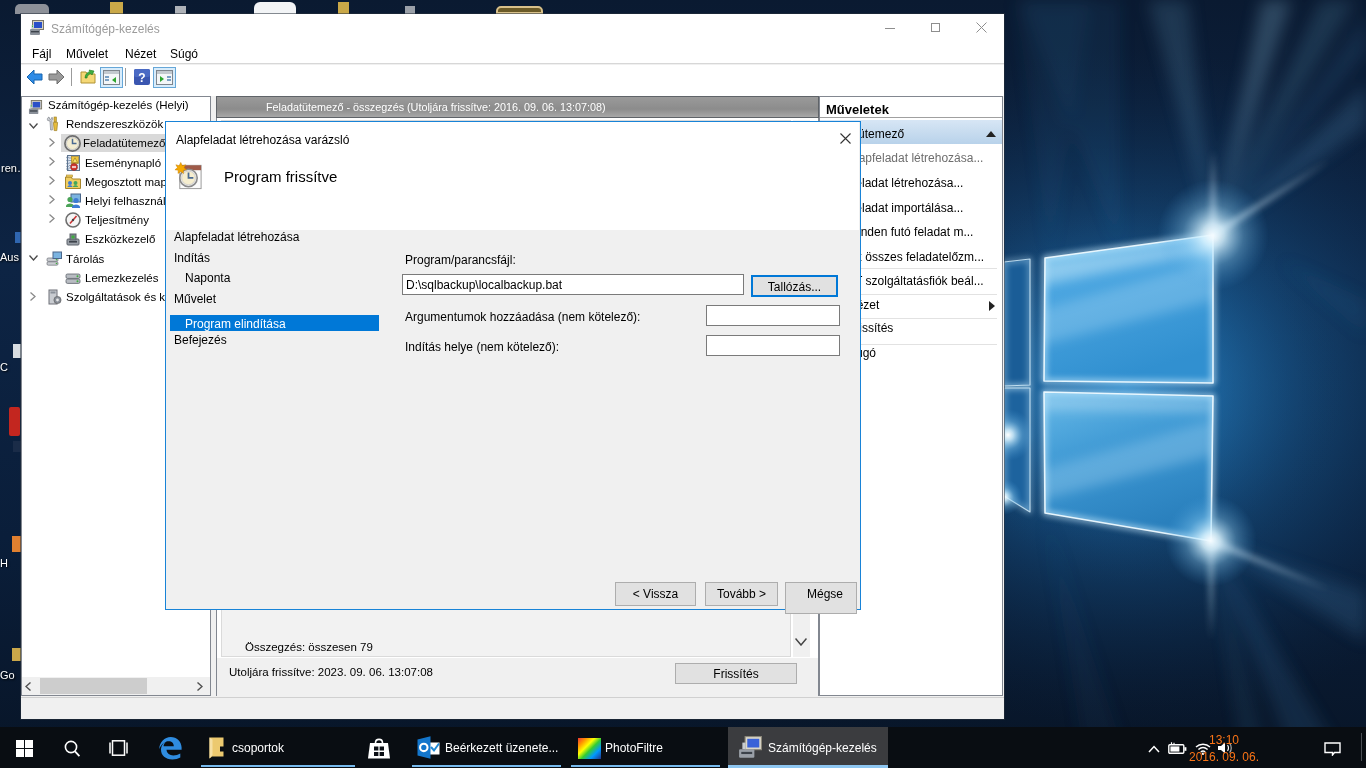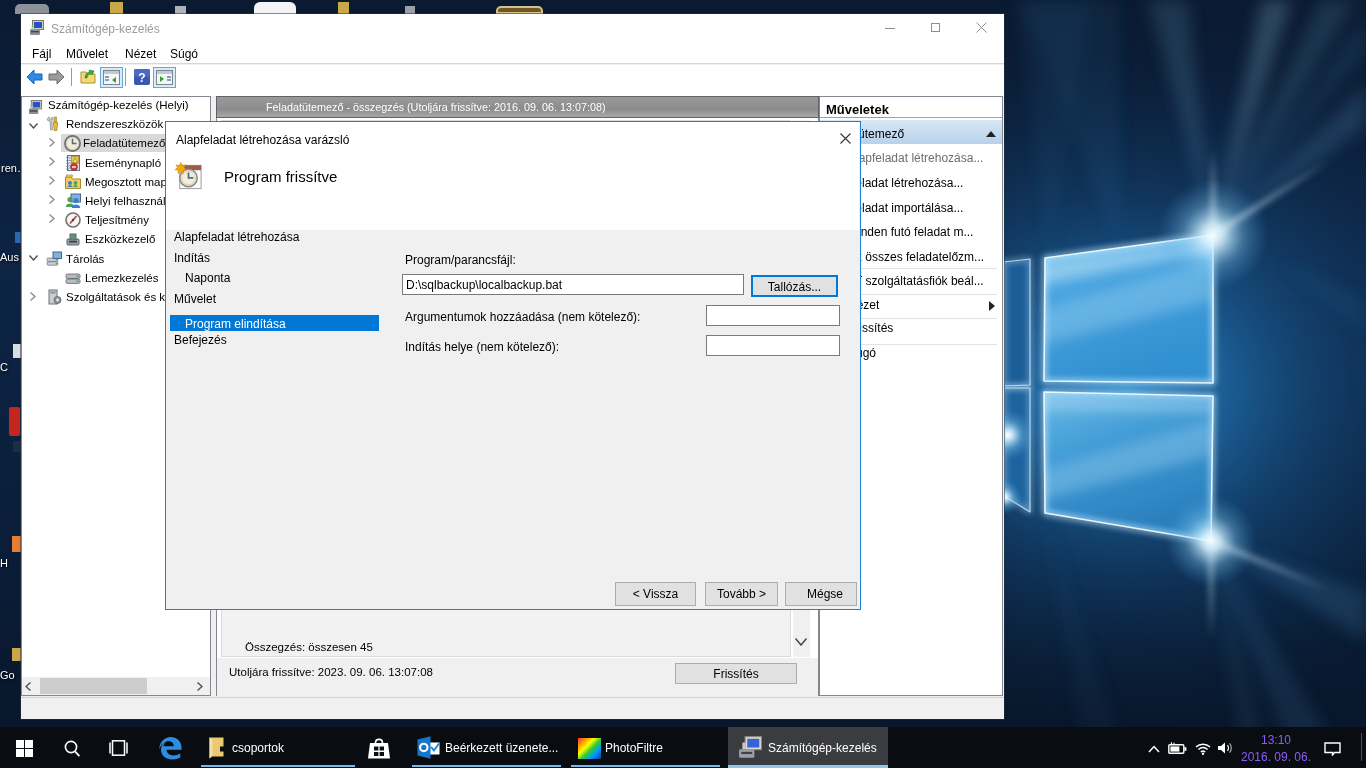--- a/index.html
+++ b/index.html
@@ -346,21 +346,21 @@
     <svg class="abs" style="left:4px;top:668px;" width="6" height="9" viewBox="0 0 6 9">
         <path d="M5.5,0.5 L1,4.5 L5.5,8.5" fill="none" stroke="#505050" stroke-width="1.4"></path>
       </svg>
     <div class="abs" style="left:19px;top:664px;width:107px;height:16px;background:#cdcdcd;"></div>
     <svg class="abs" style="left:176px;top:668px;" width="6" height="9" viewBox="0 0 6 9">
         <path d="M0.5,0.5 L5,4.5 L0.5,8.5" fill="none" stroke="#505050" stroke-width="1.4"></path>
       </svg>
   </div>
 
   <div class="abs" style="left:200px;top:106px;width:570px;height:537px;background:#f2f2f2;border:1px solid #dadada;"></div>
-  <div class="abs t12" style="left:224px;top:627.5px;color:#000;font-size:11.5px;">Összegzés: összesen 45</div>
+  <div class="abs t12" style="left:224px;top:627.5px;color:#000;font-size:11.5px;">Összegzés: összesen 79</div>
 
   <div class="abs" style="left:772px;top:106px;width:17px;height:537px;background:#f0f0f0;"></div>
   <svg class="abs" style="left:774px;top:624px;" width="12" height="8" viewBox="0 0 12 8">
       <path d="M0.5,0.5 L6,7 L11.5,0.5" fill="none" stroke="#444" stroke-width="1.5"></path>
     </svg>
 
   <div class="abs" style="left:196px;top:644px;width:601px;height:38px;background:#f0f0f0;"></div>
   <div class="abs t12" style="left:208px;top:652.5px;color:#000;font-size:11.5px;">Utoljára frissítve: 2023. 09. 06. 13:07:08</div>
   <div class="abs" style="left:654px;top:649px;width:122px;height:21px;background:#e1e1e1;border:1px solid #adadad;text-align:center;"><span class="t12" style="line-height:19px;">Frissítés</span></div>
 
@@ -425,21 +425,21 @@
   <div class="abs" style="left:236px;top:152px;width:342px;height:21px;background:#fff;border:1px solid #7a7a7a;"></div>
   <div class="abs t12" style="left:240px;top:157px;color:#000;">D:\sqlbackup\localbackup.bat</div>
   <div class="abs" style="left:585px;top:152.5px;width:87px;height:22.5px;background:#e1e1e1;border:2px solid #0078d7;text-align:center;"><span class="t12" style="line-height:20px;">Tallózás...</span></div>
   <div class="abs t12" style="left:239px;top:189px;color:#000;">Argumentumok hozzáadása (nem kötelező):</div>
   <div class="abs" style="left:540px;top:183px;width:134px;height:21px;background:#fff;border:1px solid #7a7a7a;"></div>
   <div class="abs t12" style="left:239px;top:219px;color:#000;">Indítás helye (nem kötelező):</div>
   <div class="abs" style="left:540px;top:213px;width:134px;height:21px;background:#fff;border:1px solid #7a7a7a;"></div>
 
   <div class="abs" style="left:449px;top:460px;width:81px;height:24px;background:#e1e1e1;border:1px solid #adadad;text-align:center;"><span class="t12" style="line-height:22px;">&lt; Vissza</span></div>
   <div class="abs" style="left:539px;top:460px;width:73px;height:24px;background:#e1e1e1;border:1px solid #adadad;text-align:center;"><span class="t12" style="line-height:22px;">Tovább &gt;</span></div>
-  <div class="abs" style="left:619px;top:460px;width:72px;height:24px;background:#e1e1e1;border:1px solid #adadad;text-align:center;padding-left:8px;"><span class="t12" style="line-height:22px;">Mégse</span></div>
+  <div class="abs" style="left:619px;top:460px;width:72px;height:32px;background:#e1e1e1;border:1px solid #adadad;text-align:center;padding-left:8px;"><span class="t12" style="line-height:22px;">Mégse</span></div>
 </div>
 
 <div class="abs" id="taskbar" style="left:0;top:727px;width:1366px;height:41px;background:#090d12;"></div>
 
 <svg class="abs" style="left:16px;top:740px;" width="17" height="17" viewBox="0 0 17 17">
   <g fill="#ffffff">
       <rect x="0" y="0" width="8" height="8"></rect>
       <rect x="9" y="0" width="8" height="8"></rect>
       <rect x="0" y="9" width="8" height="8"></rect>
       <rect x="9" y="9" width="8" height="8"></rect>
@@ -518,17 +518,17 @@
       <path d="M3.4,7.6 C6.2,5 9.8,5 12.6,7.6" stroke-width="1.4"></path>
       <path d="M5.8,10 C7.2,8.8 8.8,8.8 10.2,10" stroke-width="1.4"></path>
     </g>
   <circle cx="8" cy="11.8" r="1.2" fill="#fff"></circle>
 </svg>
 <svg class="abs" style="left:1217px;top:741px;" width="17" height="14" viewBox="0 0 17 14">
   <path d="M1,5 L4,5 L8,1.4 L8,12.6 L4,9 L1,9 Z" fill="#fff"></path>
   <path d="M10.5,4.2 C11.8,5.6 11.8,8.4 10.5,9.8" fill="none" stroke="#fff" stroke-width="1.2"></path>
   <path d="M12.6,2.4 C14.8,4.6 14.8,9.4 12.6,11.6" fill="none" stroke="#aaa" stroke-width="1.2"></path>
 </svg>
-<div class="abs" style="left:1238px;top:731.5px;width:76px;height:32px;color:#8b5cf6;font-size:12px;text-align:center;line-height:17.5px;">13:10<br>2016. 09. 06.</div>
+<div class="abs" style="left:1186px;top:731.5px;width:76px;height:32px;color:#f97316;font-size:12px;text-align:center;line-height:17.5px;">13:10<br>2016. 09. 06.</div>
 <svg class="abs" style="left:1324px;top:742px;" width="17" height="14" viewBox="0 0 17 14">
   <path d="M1,1 L16,1 L16,10.5 L10.5,10.5 L8.5,13 L8.5,10.5 L1,10.5 Z" fill="none" stroke="#fff" stroke-width="1.4"></path>
 </svg>
 <div class="abs" style="left:1361px;top:733px;width:1px;height:28px;background:#4a4e54;"></div>
 
 </body></html>

